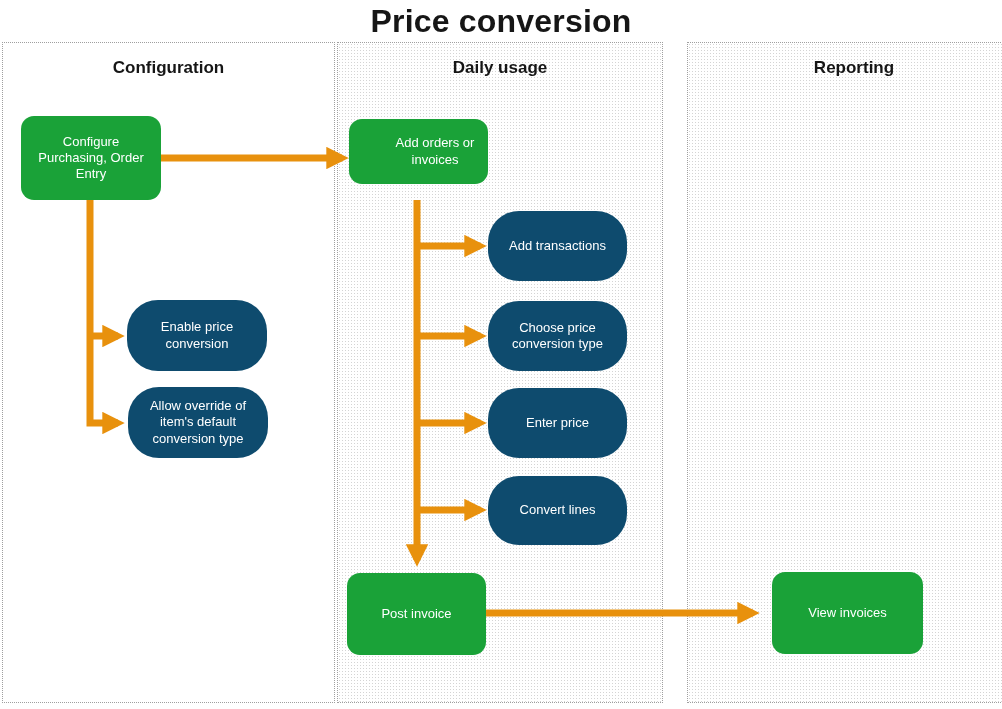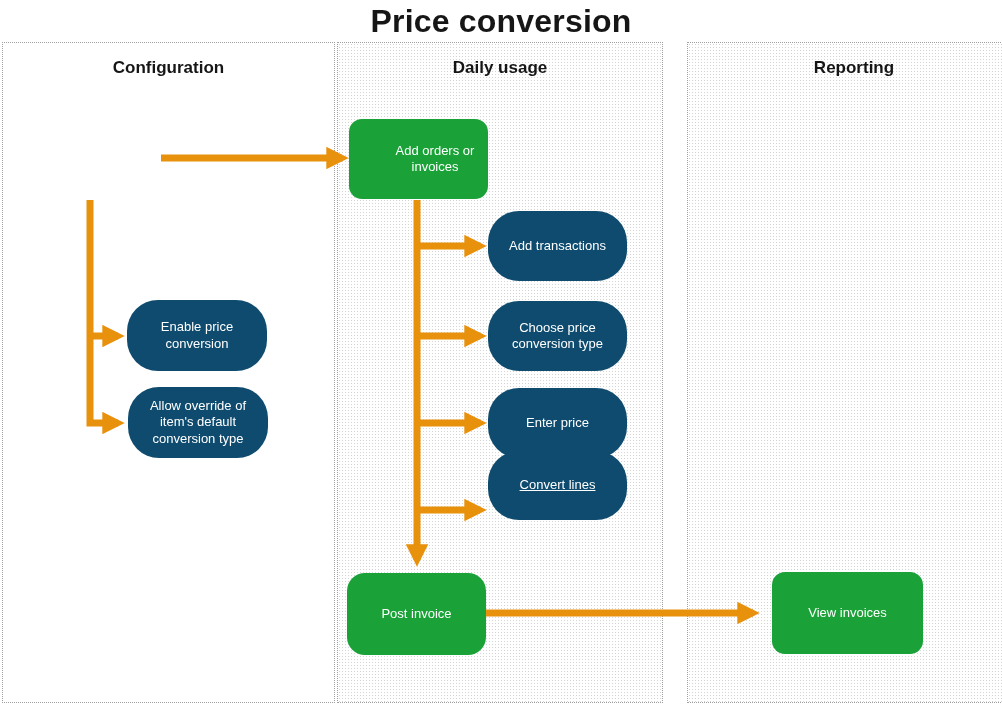--- a/index.html
+++ b/index.html
@@ -57,41 +57,44 @@
     <path d="M90,200 L90,423 L118,423" marker-end="url(#ah)"></path>
     <path d="M90,336 L118,336" marker-end="url(#ah)"></path>
     <path d="M417,200 L417,560" marker-end="url(#ah)"></path>
     <path d="M417,246 L480,246" marker-end="url(#ah)"></path>
     <path d="M417,336 L480,336" marker-end="url(#ah)"></path>
     <path d="M417,423 L480,423" marker-end="url(#ah)"></path>
     <path d="M417,510 L480,510" marker-end="url(#ah)"></path>
     <path d="M486,613 L753,613" marker-end="url(#ah)"></path>
   </svg>
 
-  <div class="node green" style="left:349px;top:119px;width:139px;height:80px;padding-left:43px;">
+  <div class="node green" style="left:21px;top:116px;width:140px;height:84px;">
+    <span>Configure Purchasing, Order Entry</span>
+  </div>
+  <div class="node green" style="left:349px;top:119px;width:139px;height:65px;padding-left:43px;">
     <span>Add orders or invoices</span>
   </div>
   <div class="node blue" style="left:127px;top:300px;width:140px;height:71px;">
     <span>Enable price conversion</span>
   </div>
   <div class="node blue" style="left:128px;top:387px;width:140px;height:71px;">
     <span>Allow override of item's default conversion type</span>
   </div>
   <div class="node blue" style="left:488px;top:211px;width:139px;height:70px;">
     <span>Add transactions</span>
   </div>
   <div class="node blue" style="left:488px;top:301px;width:139px;height:70px;">
     <span>Choose price conversion type</span>
   </div>
   <div class="node blue" style="left:488px;top:388px;width:139px;height:70px;">
     <span>Enter price</span>
   </div>
-  <div class="node blue" style="left:488px;top:451px;width:139px;height:69px;text-decoration:underline;">
+  <div class="node blue" style="left:488px;top:476px;width:139px;height:69px;">
     <span>Convert lines</span>
   </div>
-  <div class="node green" style="left:347px;top:573px;width:139px;height:82px;border-radius:18px;">
+  <div class="node green" style="left:347px;top:573px;width:139px;height:82px;">
     <span>Post invoice</span>
   </div>
   <div class="node green" style="left:772px;top:572px;width:151px;height:82px;">
     <span>View invoices</span>
   </div>
 
 </div>
 
 </body></html>

